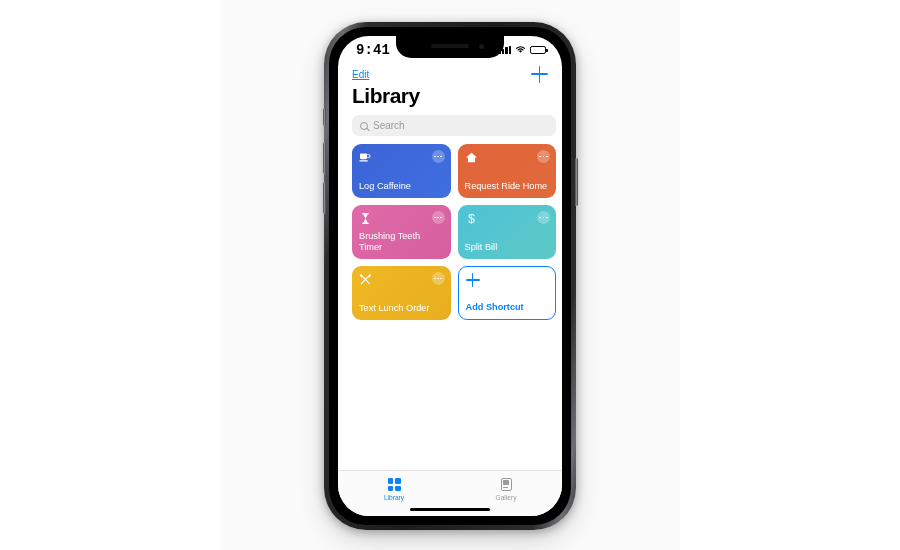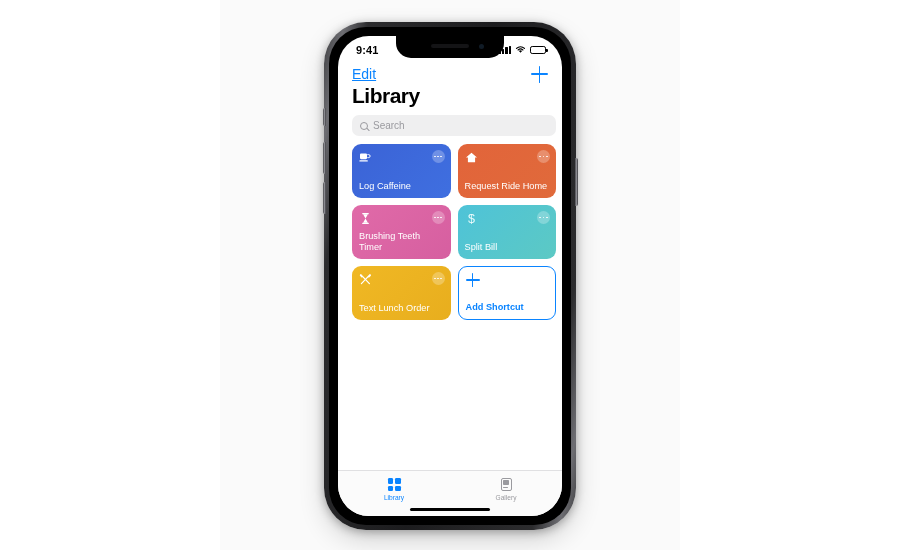--- a/index.html
+++ b/index.html
@@ -35,36 +35,36 @@
     width:108px; height:22px; background:#000; border-radius:0 0 15px 15px; z-index:9; }
   #speaker { position:absolute; left:50%; transform:translateX(-50%); top:8px;
     width:38px; height:4px; border-radius:2px; background:#141416; }
   #camera { position:absolute; right:20px; top:8px; width:5px; height:5px;
     border-radius:50%; background:#101b26; }
 
   
   #statusbar { position:absolute; left:0; top:0; width:100%; height:24px;
     display:flex; align-items:center; justify-content:space-between;
     padding:3px 16px 0 18px; }
-  #clock { font-size:11px; font-weight:bold; color:#000; letter-spacing:.1px; }
+  #clock { font-size:14px; font-weight:bold; color:#000; letter-spacing:.1px;font-family:Liberation Mono, monospace; }
   #statusright { display:flex; align-items:center; gap:4px; }
   .bars { display:flex; align-items:flex-end; gap:1.2px; height:8px; }
   .bars i { display:block; width:2.2px; background:#000; border-radius:.5px; }
   .bars i:nth-child(1){ height:3.2px; } .bars i:nth-child(2){ height:4.8px; }
   .bars i:nth-child(3){ height:6.4px; } .bars i:nth-child(4){ height:8px; }
   .batt { width:16px; height:8px; border:1px solid #000; border-radius:2.2px;
     position:relative; padding:1px; }
   .batt::after { content:""; position:absolute; right:-2.6px; top:2.2px;
     width:1.6px; height:3.2px; background:#000; border-radius:0 1px 1px 0; }
   .battfill { width:100%; height:100%; background:#000; border-radius:1px; }
 
   
   #navrow { position:absolute; left:0; top:26px; width:100%; height:24px;
     display:flex; align-items:center; justify-content:space-between; padding:0 14px; }
-  #editbtn { font-size:14px; color:#0a84ff;text-decoration:underline; }
+  #editbtn { font-size:10px; color:#0a84ff;text-decoration:underline; }
   #plusbtn { position:relative; width:17px; height:17px; }
   #plusbtn::before,#plusbtn::after { content:""; position:absolute;
     background:#0a84ff; border-radius:1px; }
   #plusbtn::before { left:0; top:7.5px; width:17px; height:1.8px; }
   #plusbtn::after { top:0; left:7.6px; height:17px; width:1.8px; }
 
   
   #title { position:absolute; left:14px; top:48px; font-size:21px;
     font-weight:bold; color:#000; letter-spacing:-.5px; }
 

